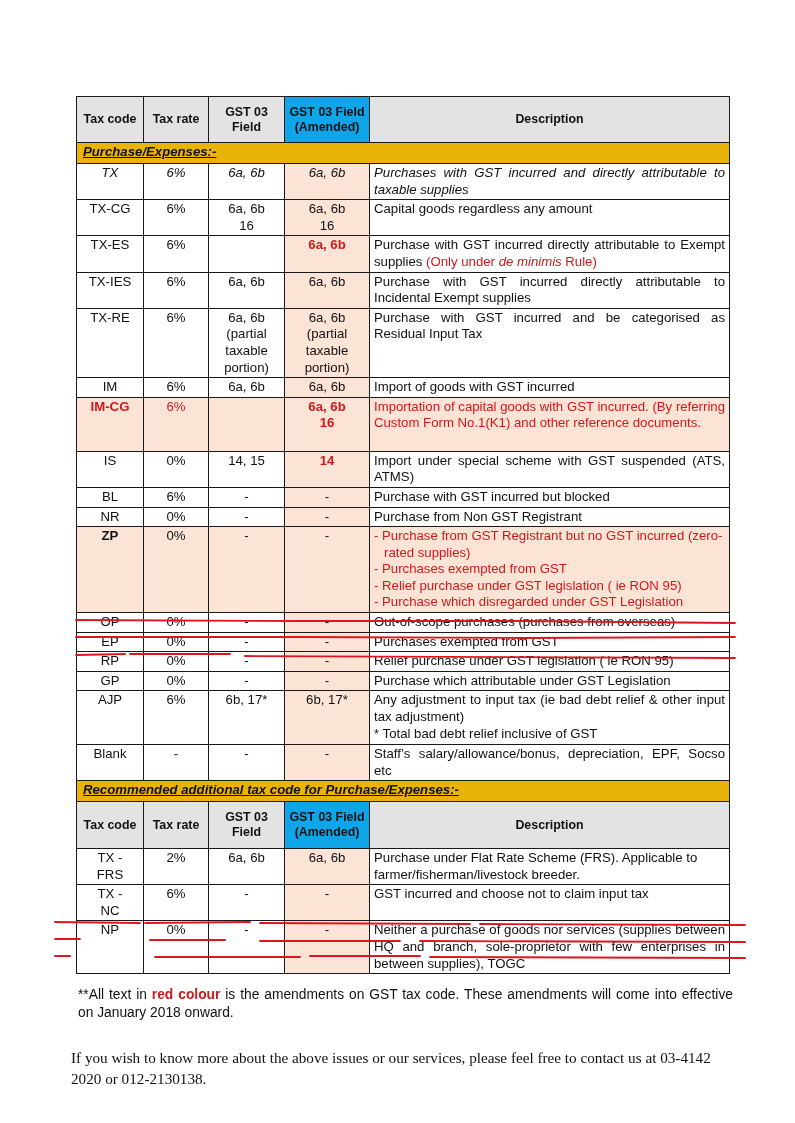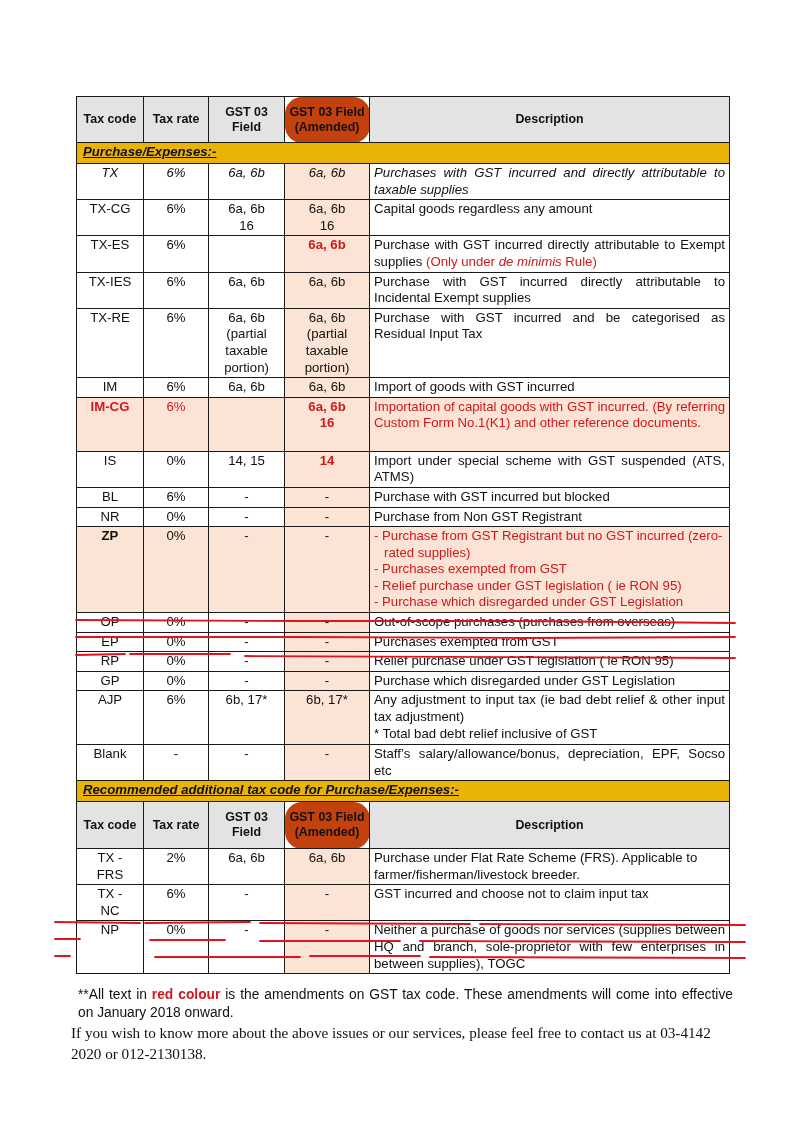--- a/index.html
+++ b/index.html
@@ -1,32 +1,32 @@
 <!DOCTYPE html>
 <html><head>
 <meta charset="utf-8">
 <style>
   html, body { margin:0; padding:0; background:#ffffff; }
   body { width:795px; height:1123px; position:relative; overflow:hidden; font-family:"Liberation Sans", sans-serif; color:#111; }
   .tbl { position:absolute; left:76px; width:653px; border-collapse:collapse; table-layout:fixed; font-size:13.2px; line-height:16.6px; }
   .tbl td, .tbl th { border:1.5px solid #1a1a1a; padding:1px 4px 1px 4px; vertical-align:top; }
   .tbl th { background:#E3E3E3; font-weight:bold; font-size:12.4px; line-height:15px; vertical-align:middle; text-align:center; padding:1px 2px; }
-  .tbl th.amend { background:#c2410c;border-radius:17px; }
+  .tbl th.amend { background:#0ea5e9; }
   .tbl td.c { text-align:center; }
   .tbl td.amend { background:#FBE4D5; }
   .tbl td.desc { text-align:justify; }
   .tbl tr.hl td { background:#FBE4D5;margin-left:31px; }
   .tbl td.section { font-weight:bold; font-style:italic; text-decoration:underline; padding-left:6px; background:#eab308; }
   .red { color:#D0191C; }
   .bold { font-weight:bold; }
   .ital { font-style:italic; }
   .zp-line { display:block; padding-left:10px; text-indent:-10px; }
   .strike-layer { position:absolute; left:0; top:0; width:795px; height:1123px; pointer-events:none; }
   .note { position:absolute; left:78px; top:986px; width:655px; font-size:13.8px; line-height:18px; text-align:justify; }
-  .contact { position:absolute; left:71px; top:1022px; width:670px; font-family:"Liberation Serif", serif; font-size:15.2px; line-height:21px; }
+  .contact { position:absolute; left:71px; top:1047px; width:670px; font-family:"Liberation Serif", serif; font-size:15.2px; line-height:21px; }
 </style>
 </head>
 <body>
 
 <table class="tbl" style="top:96px;">
   <colgroup>
     <col style="width:67px">
       <col style="width:65px">
       <col style="width:76px">
       <col style="width:85px">
@@ -161,21 +161,21 @@
       <td class="c">-</td>
       <td class="c amend">-</td>
       <td class="desc">Relief purchase under GST legislation ( ie RON 95)</td>
     </tr>
 
     <tr style="height:17px;">
       <td class="c">GP</td>
       <td class="c">0%</td>
       <td class="c">-</td>
       <td class="c amend">-</td>
-      <td class="desc">Purchase which disregarded under GST Legislation</td>
+      <td class="desc">Purchase which attributable under GST Legislation</td>
     </tr>
 
     <tr style="height:54px;">
       <td class="c">AJP</td>
       <td class="c">6%</td>
       <td class="c">6b, 17*</td>
       <td class="c amend">6b, 17*</td>
       <td class="desc"><span>Any adjustment to input tax (ie bad debt relief &amp; other input tax adjustment)</span><br><span>* Total bad debt relief inclusive of GST</span></td>
     </tr>
 

